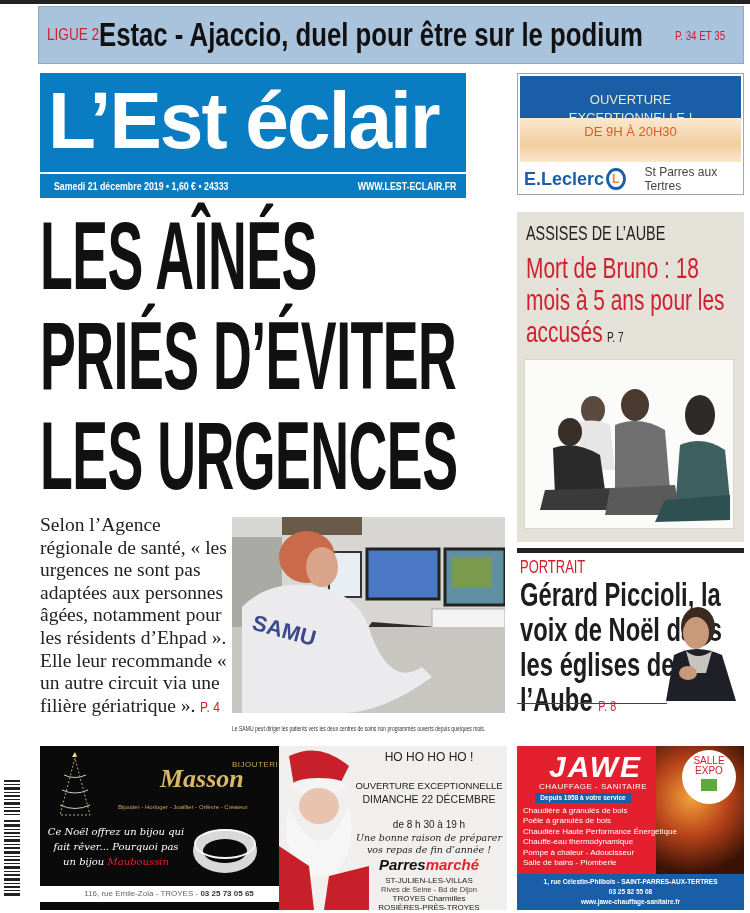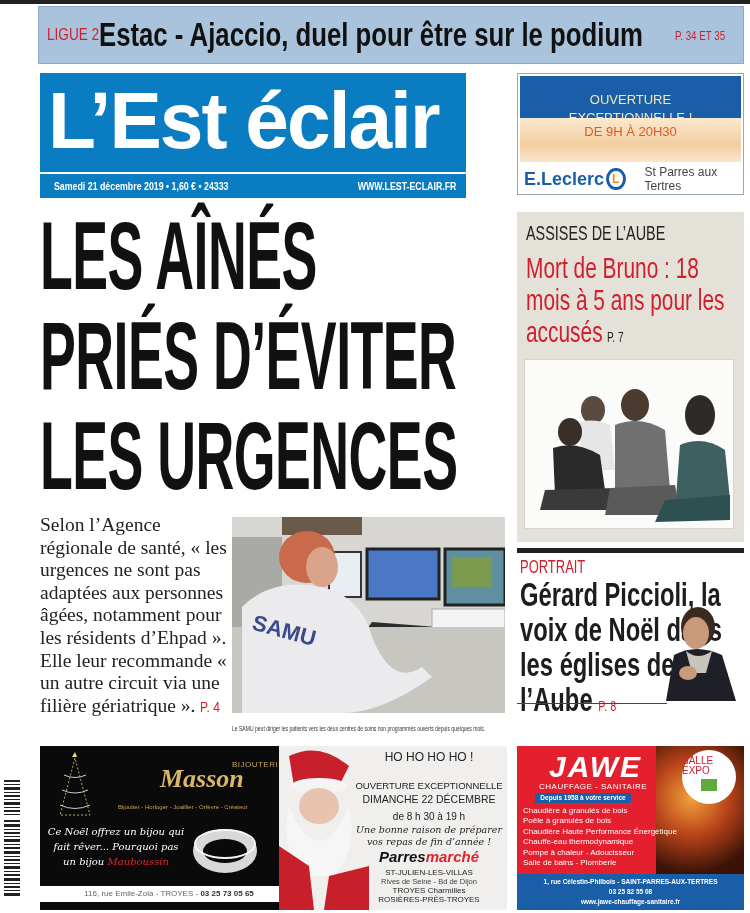--- a/index.html
+++ b/index.html
@@ -70,30 +70,30 @@
   .ad-masson .slogan .red { color: #e2232a; }
   .ad-masson .address { position: absolute; left: 0; top: 140px; width: 100%; height: 16px; background: #fff; color: #666; font-size: 8px; text-align: center; line-height: 16px; }
   .ad-masson .address b { color: #333; }
 
   .ad-inter { left: 279px; top: 746px; width: 228px; height: 164px; background: #f0efed; overflow: hidden; }
   .ad-inter .santa { position: absolute; left: 0; top: 0; width: 90px; height: 164px; }
   .ad-inter .txt { position: absolute; left: 70px; top: 4px; width: 160px; text-align: center; color: #222; }
   .ad-inter .l1 { font-size: 12px; }
   .ad-inter .l2 { font-size: 9.5px; margin-top: 16px; }
   .ad-inter .l3 { font-size: 10.5px; margin-top: 2px; }
-  .ad-inter .l4 { font-size: 10px; margin-top: 6px; }
+  .ad-inter .l4 { font-size: 10px; margin-top: 14px; }
   .ad-inter .script { font-family: "DejaVu Serif", serif; font-style: italic; font-size: 9.5px; line-height: 11.5px; margin-top: 2px; }
   .ad-inter .logo { font-weight: bold; font-style: italic; font-size: 15px; color: #111; margin-top: 1px; }
   .ad-inter .logo span { color: #e2232a; }
   .ad-inter .loc { font-size: 7.5px; line-height: 9px; margin-top: 3px; color: #444; }
   .ad-inter .loc b { color: #222; font-weight: normal; font-size: 8px; }
 
   .ad-jawe { left: 517px; top: 746px; width: 227px; height: 164px; background: #e5202e; overflow: hidden; }
   .ad-jawe .fire { position: absolute; right: 0; top: 0; width: 88px; height: 130px; background: radial-gradient(circle at 40% 40%, #f2a23a 0%, #b8431a 40%, #3a1206 80%); }
-  .ad-jawe .expo { position: absolute; right: 8px; top: 4px; width: 54px; height: 54px; border-radius: 50%; background: #fff; text-align: left; color: #d0202e; font-size: 10px; line-height: 10px; padding-top: 6px; }
+  .ad-jawe .expo { position: absolute; right: 8px; top: 4px; width: 54px; height: 54px; border-radius: 50%; background: #fff; text-align: center; color: #d0202e; font-size: 10px; line-height: 10px; padding-top: 6px; }
   .ad-jawe .expo .green { display: block; width: 16px; height: 12px; background: #5eaa3c; margin: 3px auto 0; }
   .ad-jawe .name { position: absolute; left: 18px; top: 4px; color: #fff; font-weight: bold; font-size: 30px; letter-spacing: 2px; font-style: italic; margin-left: 14px; }
   .ad-jawe .sub { position: absolute; left: 22px; top: 36px; color: #fff; font-size: 8px; letter-spacing: 0.5px; }
   .ad-jawe .since { position: absolute; left: 18px; top: 47px; width: 96px; height: 10px; background: #1b5ea8; color: #fff; font-size: 6.5px; text-align: center; line-height: 10px; font-weight: bold; }
   .ad-jawe ul { position: absolute; left: 6px; top: 60px; list-style: none; color: #fff; font-size: 8px; line-height: 10.4px; }
   .ad-jawe .addr { position: absolute; left: 0; bottom: 0; width: 100%; height: 36px; background: #1b5ea8; color: #fff; text-align: center; font-size: 6.5px; line-height: 10px; font-weight: bold; padding-top: 3px; }
 
   .barcode { left: 4px; top: 780px; width: 26px; height: 125px; }
 </style>
 </head>

